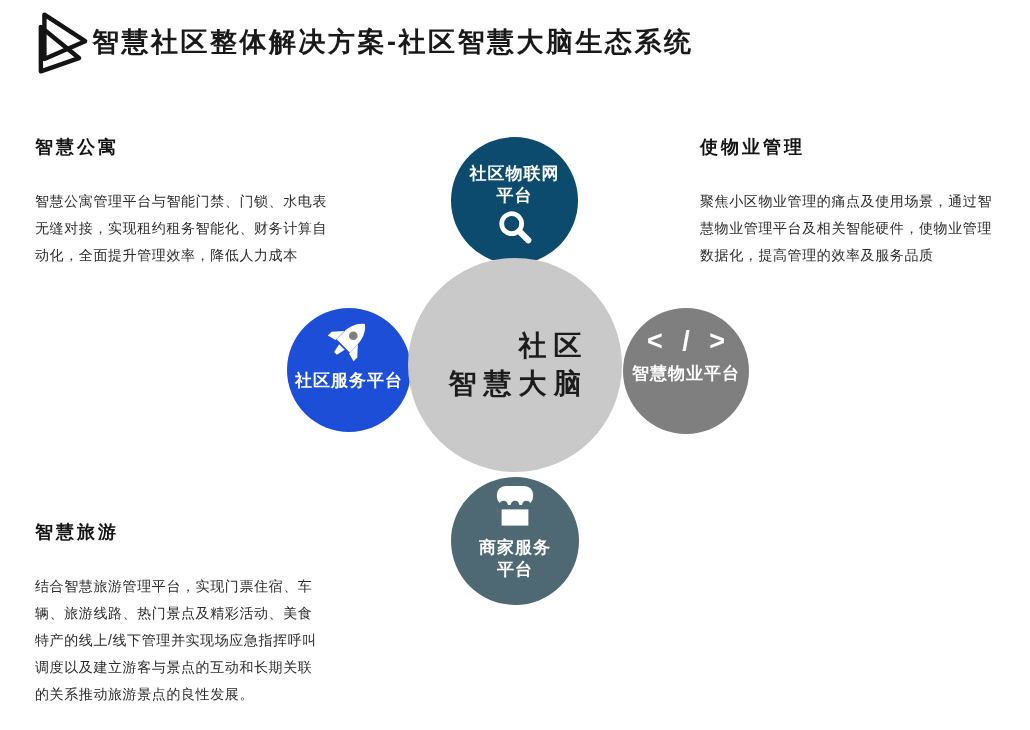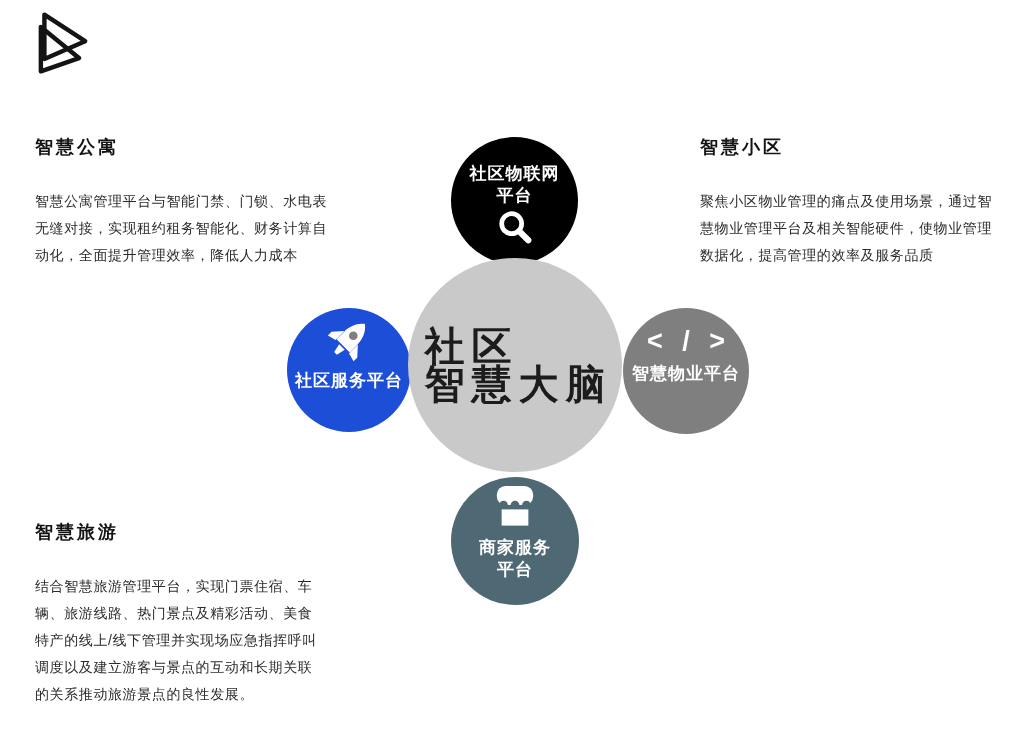--- a/index.html
+++ b/index.html
@@ -34,24 +34,24 @@
   
   .circle {
     position:absolute; border-radius:50%;
     display:flex; flex-direction:column; align-items:center;
   }
   .center-circle {
     left:408px; top:258px; width:214px; height:214px;
     background:#c9c9c9; z-index:2; justify-content:center;
   }
   .center-label {
-    font-size:40px; font-weight:bold; line-height:38px; letter-spacing:7px;
-    padding-left:7px; color:#1c1c1c; text-align:left; white-space:pre-line;
+    font-size:28px; font-weight:bold; line-height:38px; letter-spacing:7px;
+    padding-left:7px; color:#1c1c1c; text-align:right; white-space:pre-line;
   }
-  .sat-top    { left:451px; top:137px; width:127px; height:127px; background:#000000; z-index:1; }
+  .sat-top    { left:451px; top:137px; width:127px; height:127px; background:#0c4a6e; z-index:1; }
   .sat-left   { left:287px; top:308px; width:124px; height:124px; background:#1d4ed8; z-index:1; }
   .sat-right  { left:623px; top:308px; width:126px; height:126px; background:#7f7f7f; z-index:1; }
   .sat-bottom { left:451px; top:477px; width:128px; height:128px; background:#4e6973; z-index:3;align-items:center; }
   .sat-label {
     font-size:17px; font-weight:bold; color:#ffffff; letter-spacing:1px;
     line-height:22px; text-align:center; white-space:pre-line;
   }
   .sat-top .sat-label    { margin-top:26px; }
   .sat-top .sat-icon     { margin-top:1px; }
   .sat-left .sat-icon    { margin-top:6px; }
@@ -68,30 +68,31 @@
 <body>
 
 <div id="canvas">
 
   <div class="logo">
     <svg viewBox="0 0 60 70" width="54" height="62">
       <polygon points="9,3 55,33 9,53" fill="none" stroke="#141414" stroke-width="5" stroke-linejoin="round"></polygon>
       <polygon points="5,17 48,52 5,67" fill="none" stroke="#141414" stroke-width="5" stroke-linejoin="round"></polygon>
     </svg>
   </div>
+  <div class="title">智慧社区整体解决方案-社区智慧大脑生态系统</div>
 
   <div class="section sec-apartment">
     <div class="sec-heading">智慧公寓</div>
     <div class="sec-body">智慧公寓管理平台与智能门禁、门锁、水电表
 无缝对接，实现租约租务智能化、财务计算自
 动化，全面提升管理效率，降低人力成本</div>
   </div>
 
   <div class="section sec-residential">
-    <div class="sec-heading">智慧小区</div>
+    <div class="sec-heading">使物业管理</div>
     <div class="sec-body">聚焦小区物业管理的痛点及使用场景，通过智
 慧物业管理平台及相关智能硬件，使物业管理
 数据化，提高管理的效率及服务品质</div>
   </div>
 
   <div class="section sec-tourism">
     <div class="sec-heading">智慧旅游</div>
     <div class="sec-body">结合智慧旅游管理平台，实现门票住宿、车
 辆、旅游线路、热门景点及精彩活动、美食
 特产的线上/线下管理并实现场应急指挥呼叫

